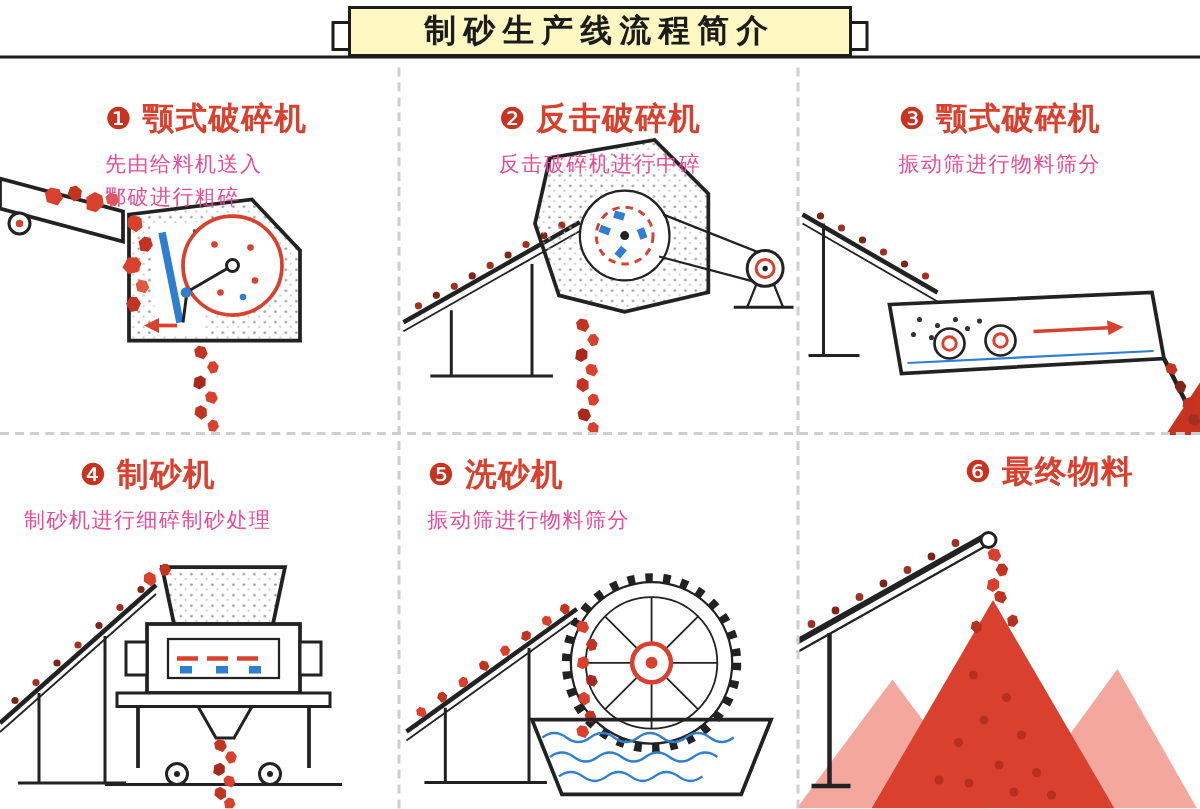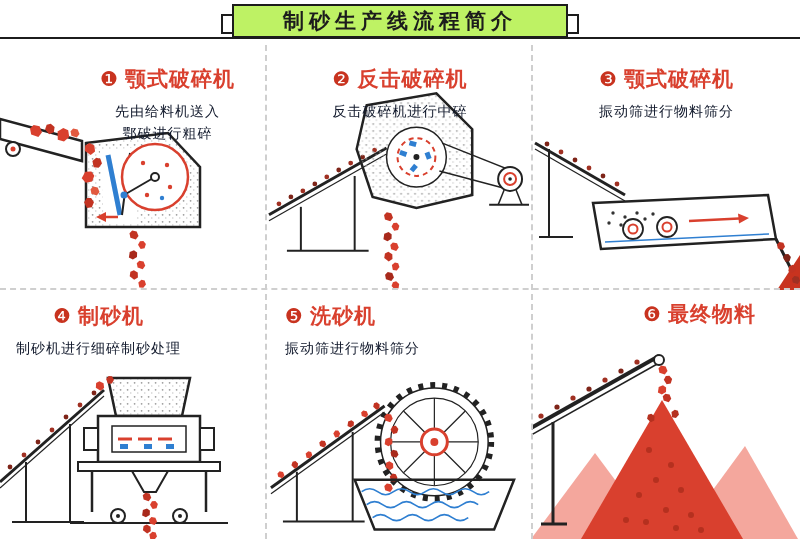--- a/index.html
+++ b/index.html
@@ -7,21 +7,21 @@
   body {
     position: relative;
     background: #ffffff;
     font-family: "Liberation Sans", "DejaVu Sans", sans-serif;
     overflow: hidden;
   }
   
   .top-rule { position:absolute; top:37px; left:0; width:800px; height:2px; background:#1c1c1c; z-index:2; }
   .banner {
     position:absolute; top:4px; left:232px; width:336px; height:34px;
-    background:#bef264; border:2px solid #1c1c1c; z-index:5;
+    background:#fef9c3; border:2px solid #1c1c1c; z-index:5;
     font-size:21px; font-weight:bold; letter-spacing:5px; color:#1c1c1c;
     text-align:center; line-height:30px; white-space:nowrap;
   }
   .banner-tab {
     position:absolute; top:14px; width:14px; height:20px;
     background:#fff; border:2px solid #1c1c1c; z-index:4;
   }
   .banner-tab.left  { left:221px; }
   .banner-tab.right { left:565px; }
   
@@ -34,22 +34,22 @@
   #c2 { left:267px; top:45px;  width:266px; height:245px; }
   #c3 { left:533px; top:45px;  width:267px; height:245px; }
   #c4 { left:0;     top:290px; width:267px; height:249px; }
   #c5 { left:267px; top:290px; width:266px; height:249px; }
   #c6 { left:531px; top:290px; width:267px; height:249px;text-decoration:underline; }
   .illu { position:absolute; left:0; top:0; width:100%; height:100%; }
   
   .hdr { position:absolute; z-index:3; }
   .badge { font-size:20px; color:#c8331f; margin-right:7px; }
   .step-title { font-size:21px; font-weight:bold; color:#d9402e; letter-spacing:1px; }
-  .step-desc { margin-top:8px; font-size:14px; color:#0f172a; line-height:1.55; white-space:pre-line; letter-spacing:1px; }
-  .hdr-1 { left:70px;  top:20px; width:195px; text-align:center; }
+  .step-desc { margin-top:8px; font-size:14px; color:#ec4899; line-height:1.55; white-space:pre-line; letter-spacing:1px;font-family:Liberation Mono, monospace; }
+  .hdr-1 { left:70px;  top:20px; width:195px; text-align:left; }
   .hdr-2 { left:0;     top:20px; width:100%;  text-align:center; }
   .hdr-3 { left:0;     top:20px; width:100%;  text-align:center; }
   .hdr-4 { left:16px;  top:12px; text-align:center; }
   .hdr-5 { left:18px;  top:12px; text-align:left; }
   .hdr-6 { left:112px; top:10px; text-align:left; }
 </style>
 </head>
 <body>
 
 <div class="banner-tab left"></div>

